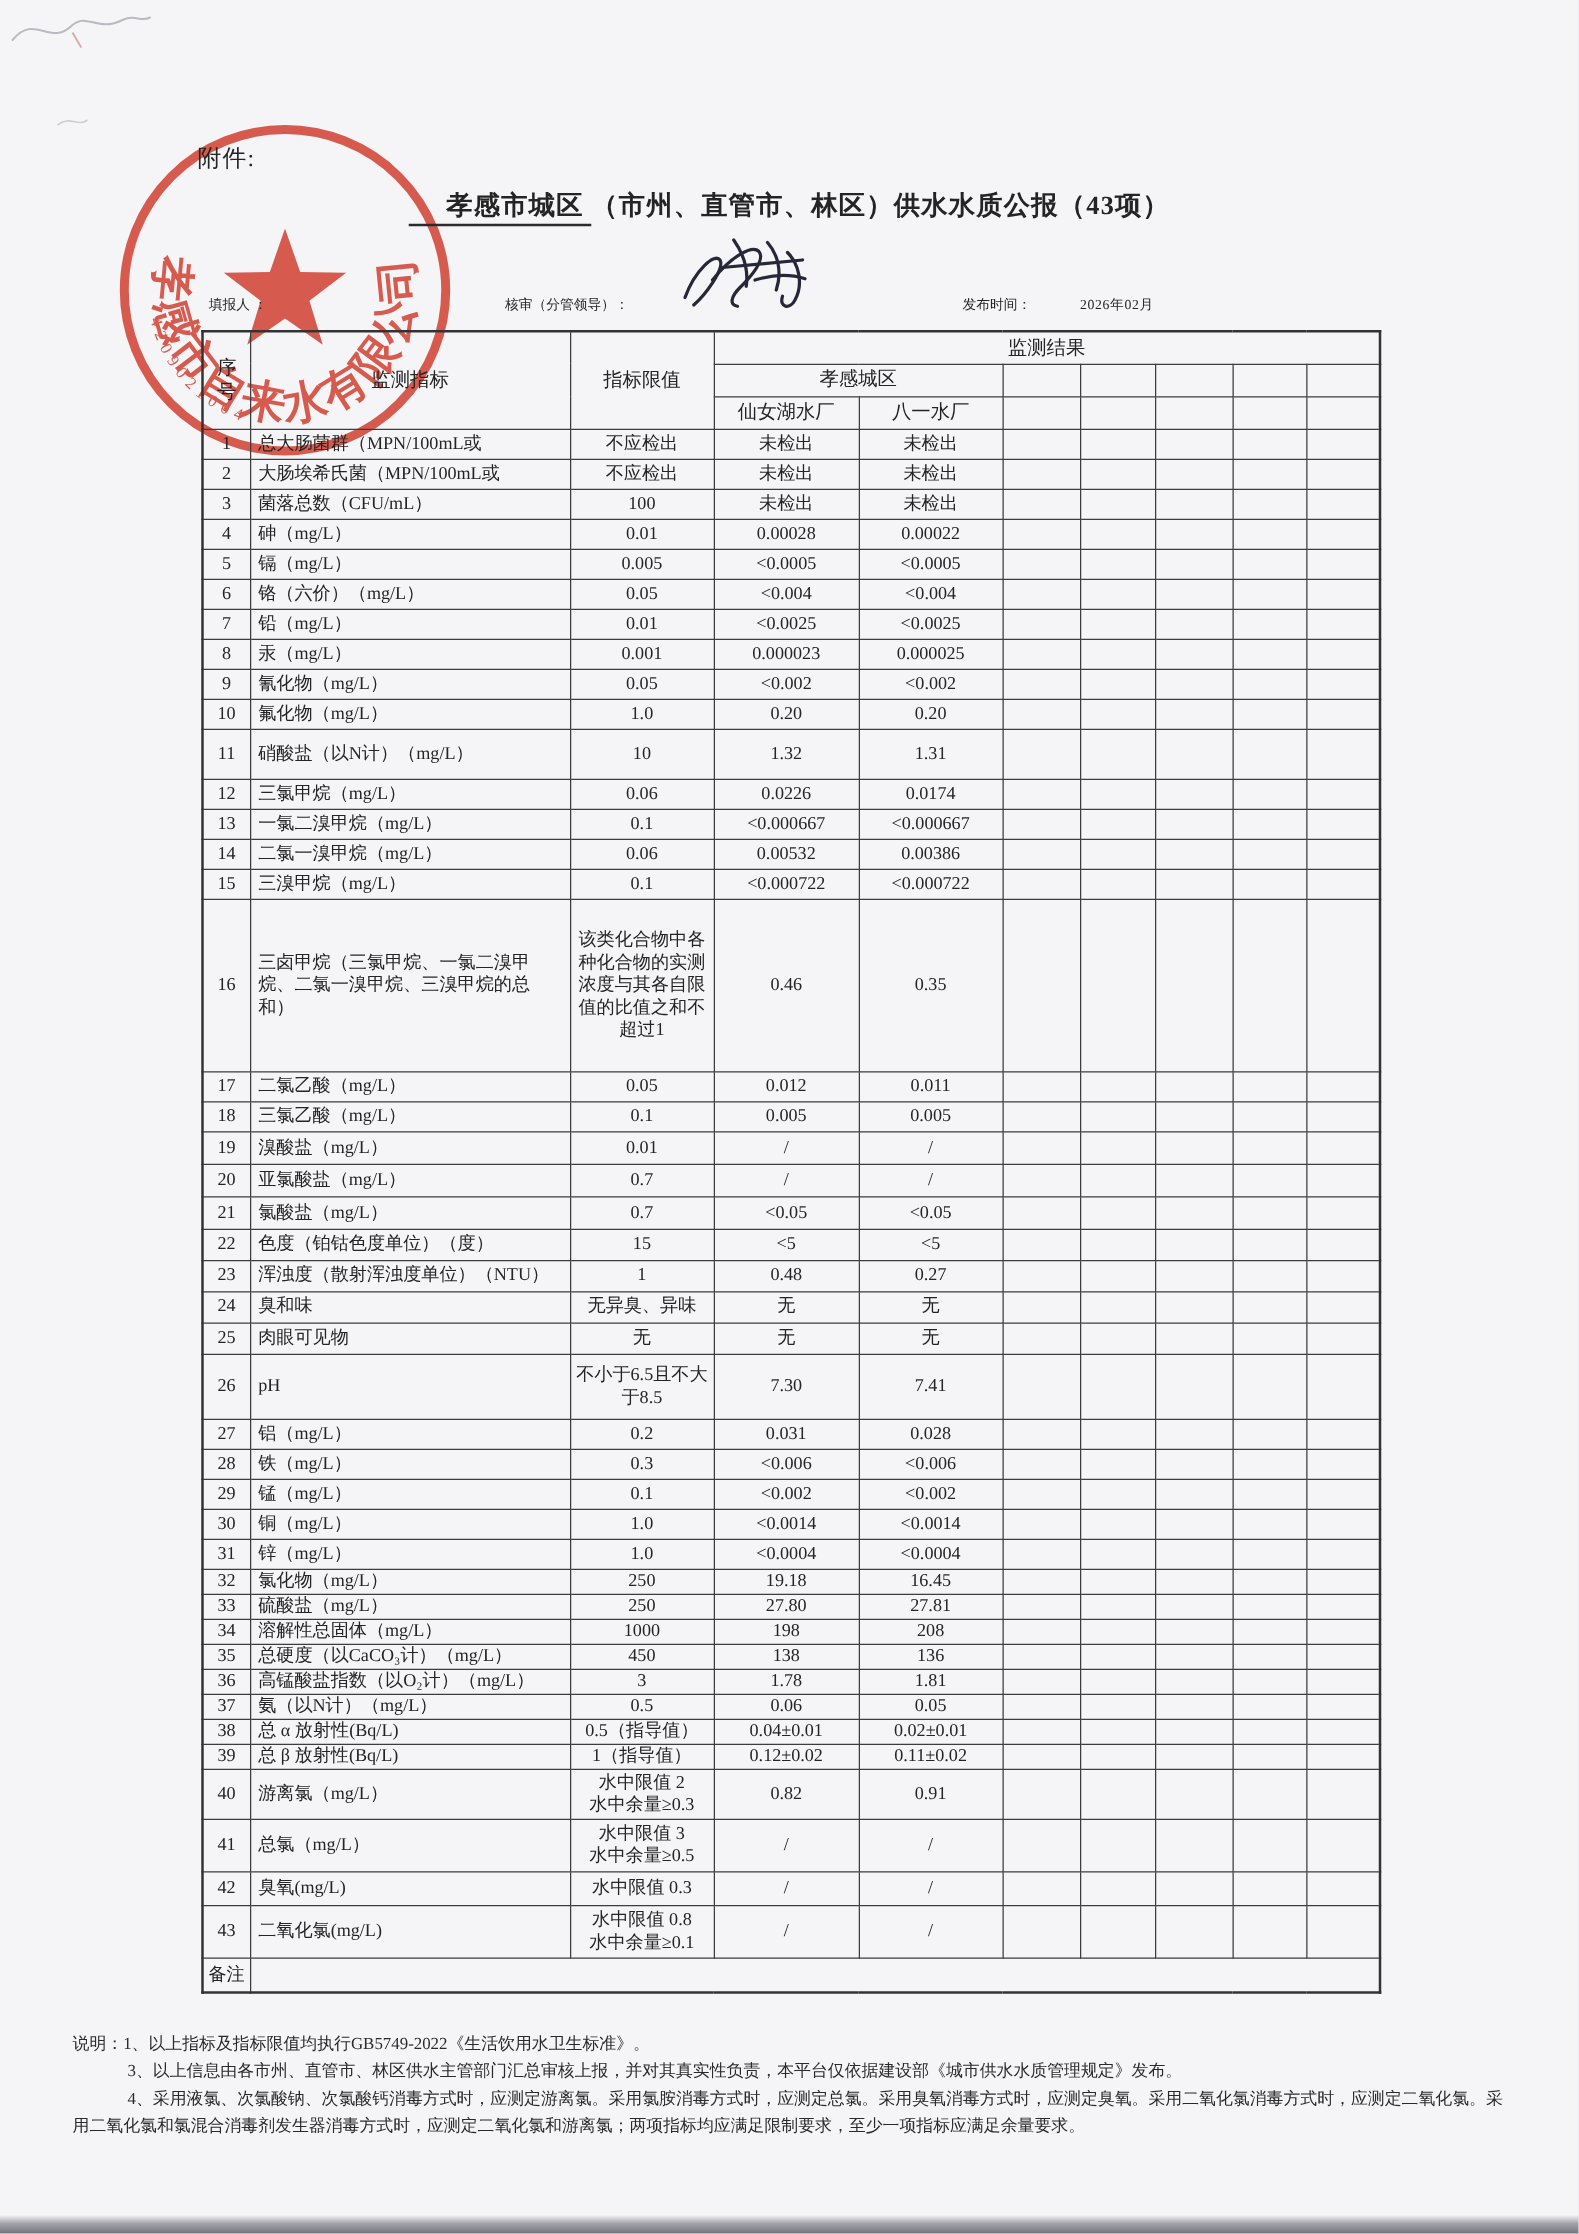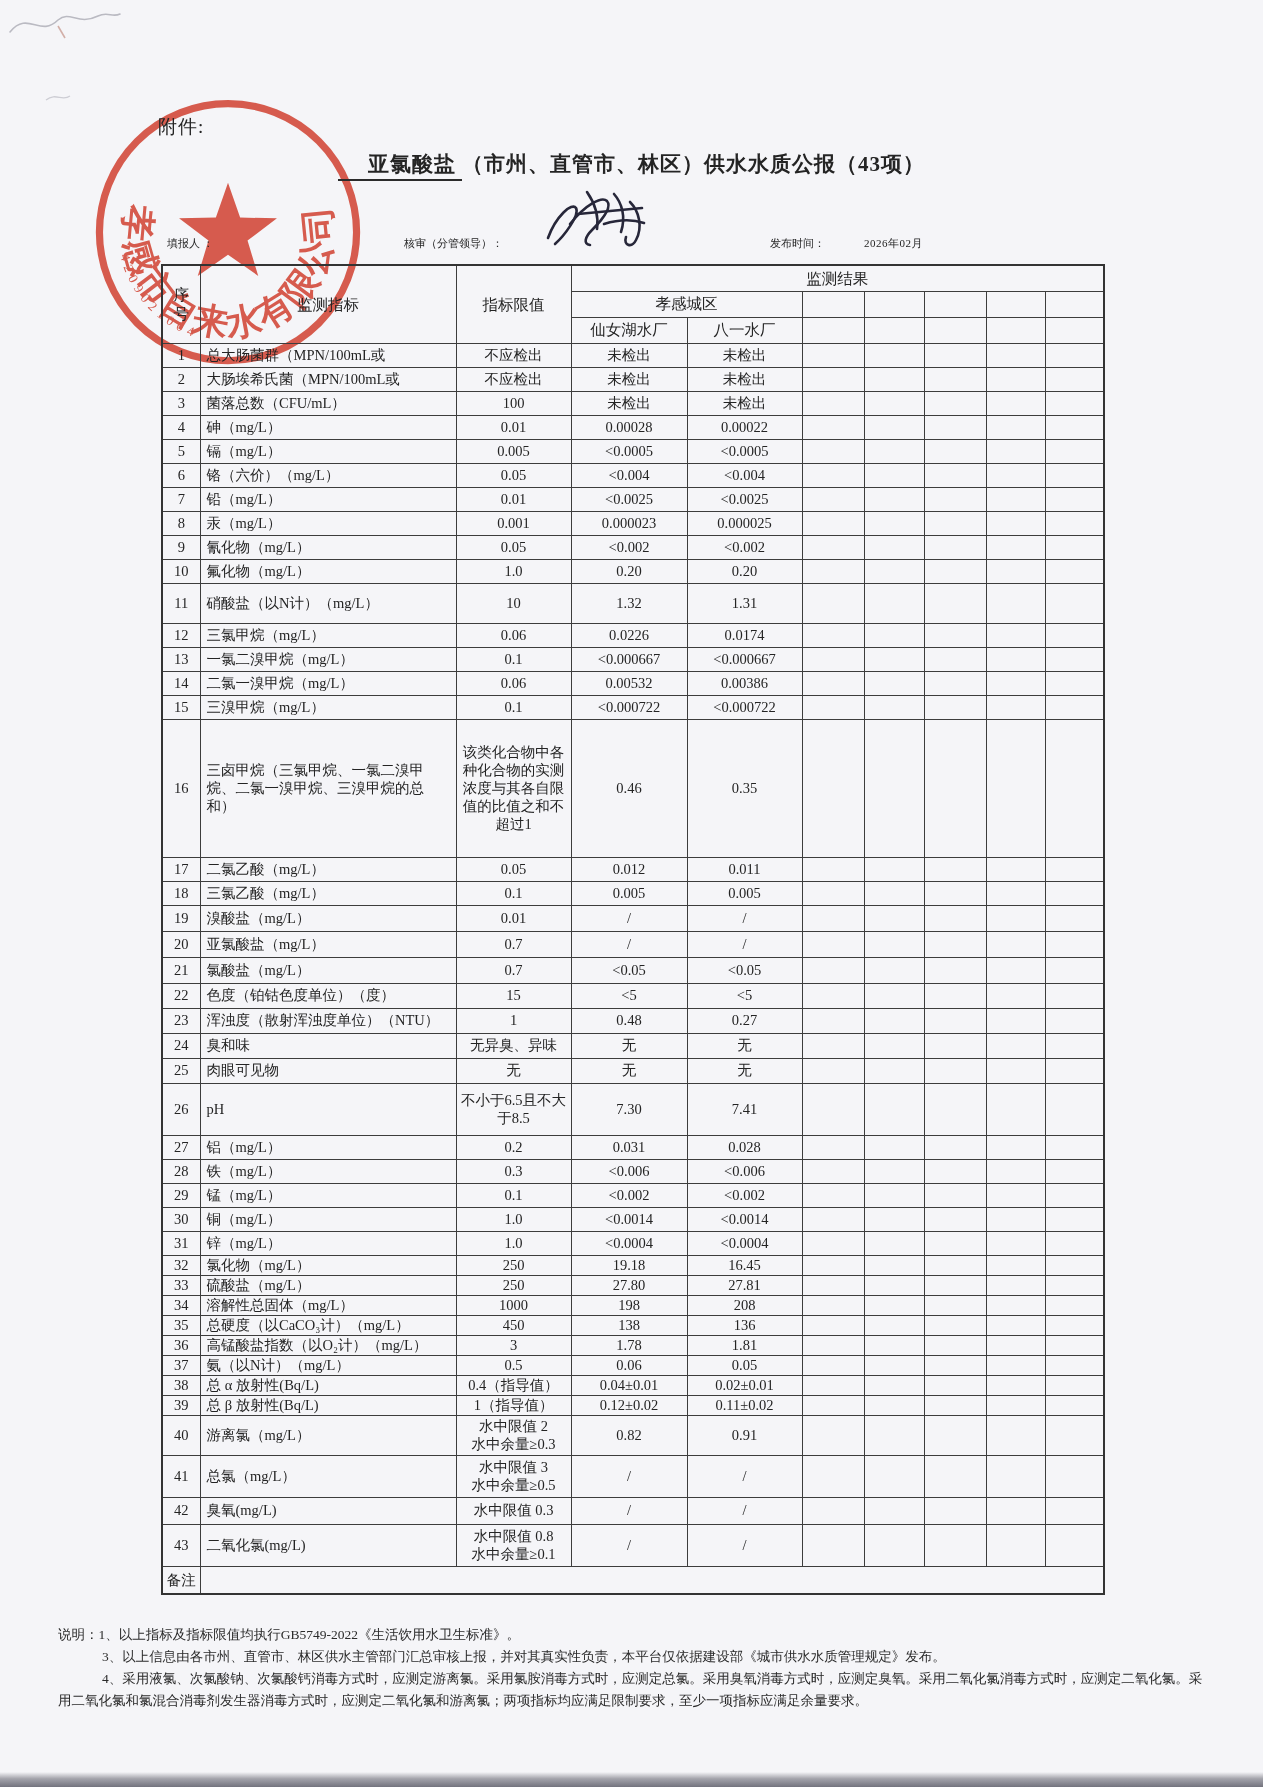--- a/index.html
+++ b/index.html
@@ -53,21 +53,21 @@
       <textPath href="#arcTop" startOffset="2">孝感市自来水有限公司</textPath>
     </text>
     <text font-size="13" fill="#d9402e" letter-spacing="5" font-family="Liberation Serif, DejaVu Serif, serif">
       <textPath href="#arcCode" startOffset="4">4209021004</textPath>
     </text>
   </svg>
 
   <div class="abs attachment">附件:</div>
 
   <div class="abs title">
-    <span class="u">亚氯酸盐</span><span>（市州、直管市、林区）供水水质公报（43项）</span>
+    <span class="u">孝感市城区</span><span>（市州、直管市、林区）供水水质公报（43项）</span>
   </div>
 
   <div class="abs meta m-filler">填报人 ：</div>
   <div class="abs meta m-reviewer">核审（分管领导）：</div>
   <div class="abs meta m-publish">发布时间：</div>
   <div class="abs meta m-publish-value">2026年02月</div>
 
   <svg class="abs sig" viewBox="0 0 150 90">
     <g fill="none" stroke="#16162a" stroke-width="2.6" stroke-linecap="round" opacity=".92">
       <path d="M8 56 C 16 34, 32 20, 36 26 C 40 33, 24 54, 15 62"></path>
@@ -559,21 +559,21 @@
           <td>0.05</td>
           <td></td>
           <td></td>
           <td></td>
           <td></td>
           <td></td>
         </tr>
         <tr style="height: 20px;">
           <td>38</td>
           <td class="c-ind">总 α 放射性(Bq/L)</td>
-          <td class="c-lim">0.4（指导值）</td>
+          <td class="c-lim">0.5（指导值）</td>
           <td>0.04±0.01</td>
           <td>0.02±0.01</td>
           <td></td>
           <td></td>
           <td></td>
           <td></td>
           <td></td>
         </tr>
         <tr style="height: 20px;">
           <td>39</td>

